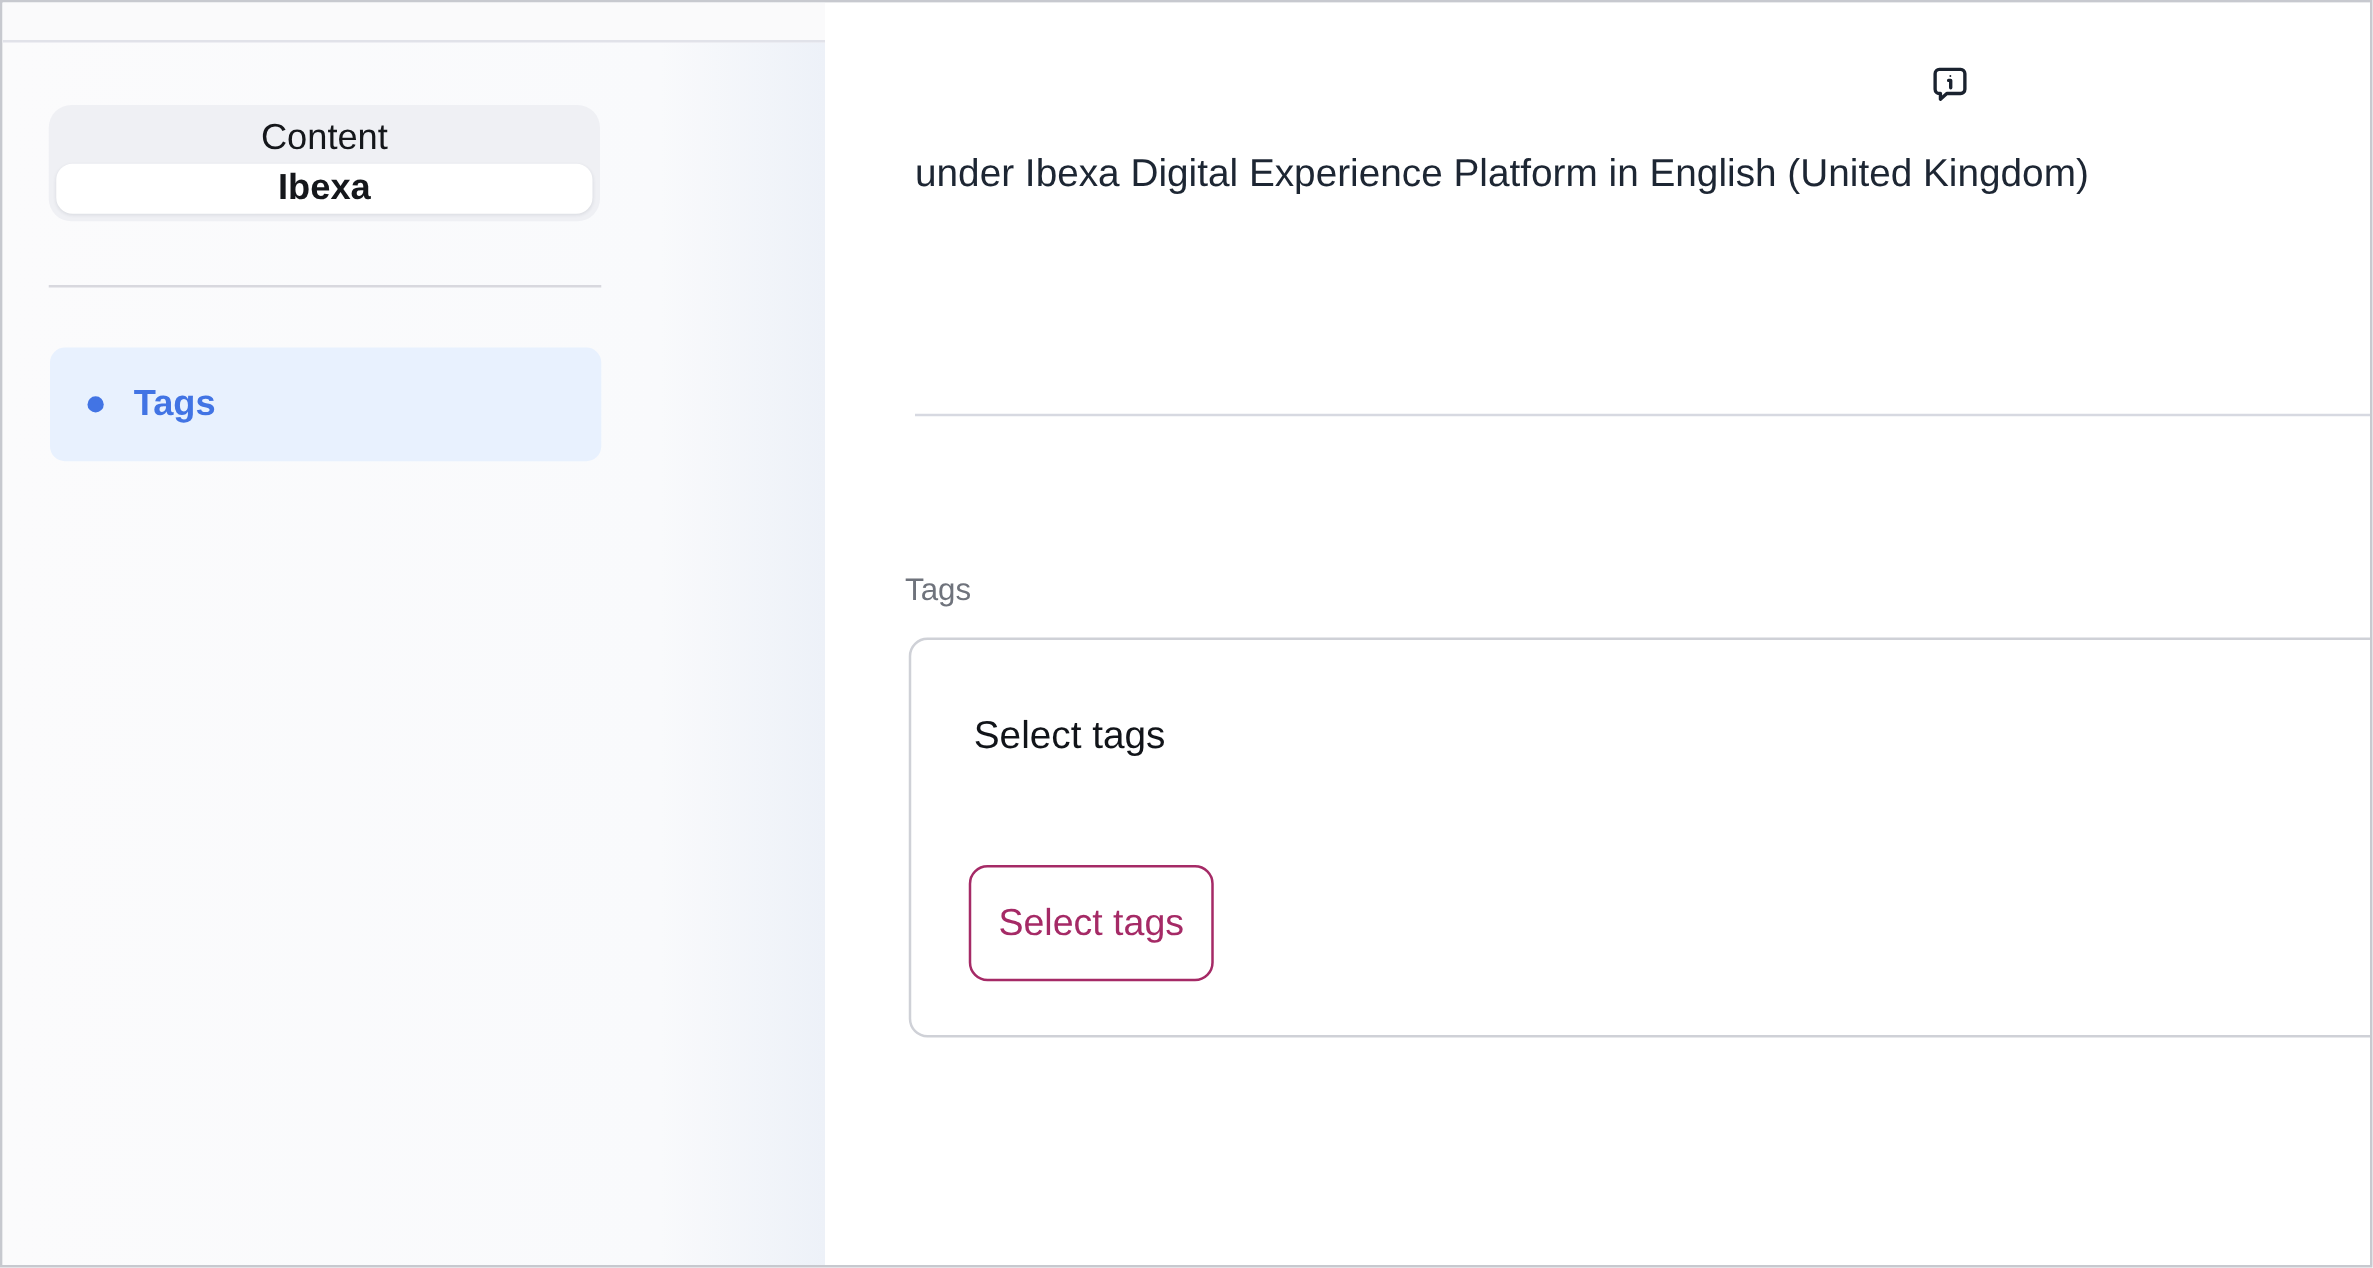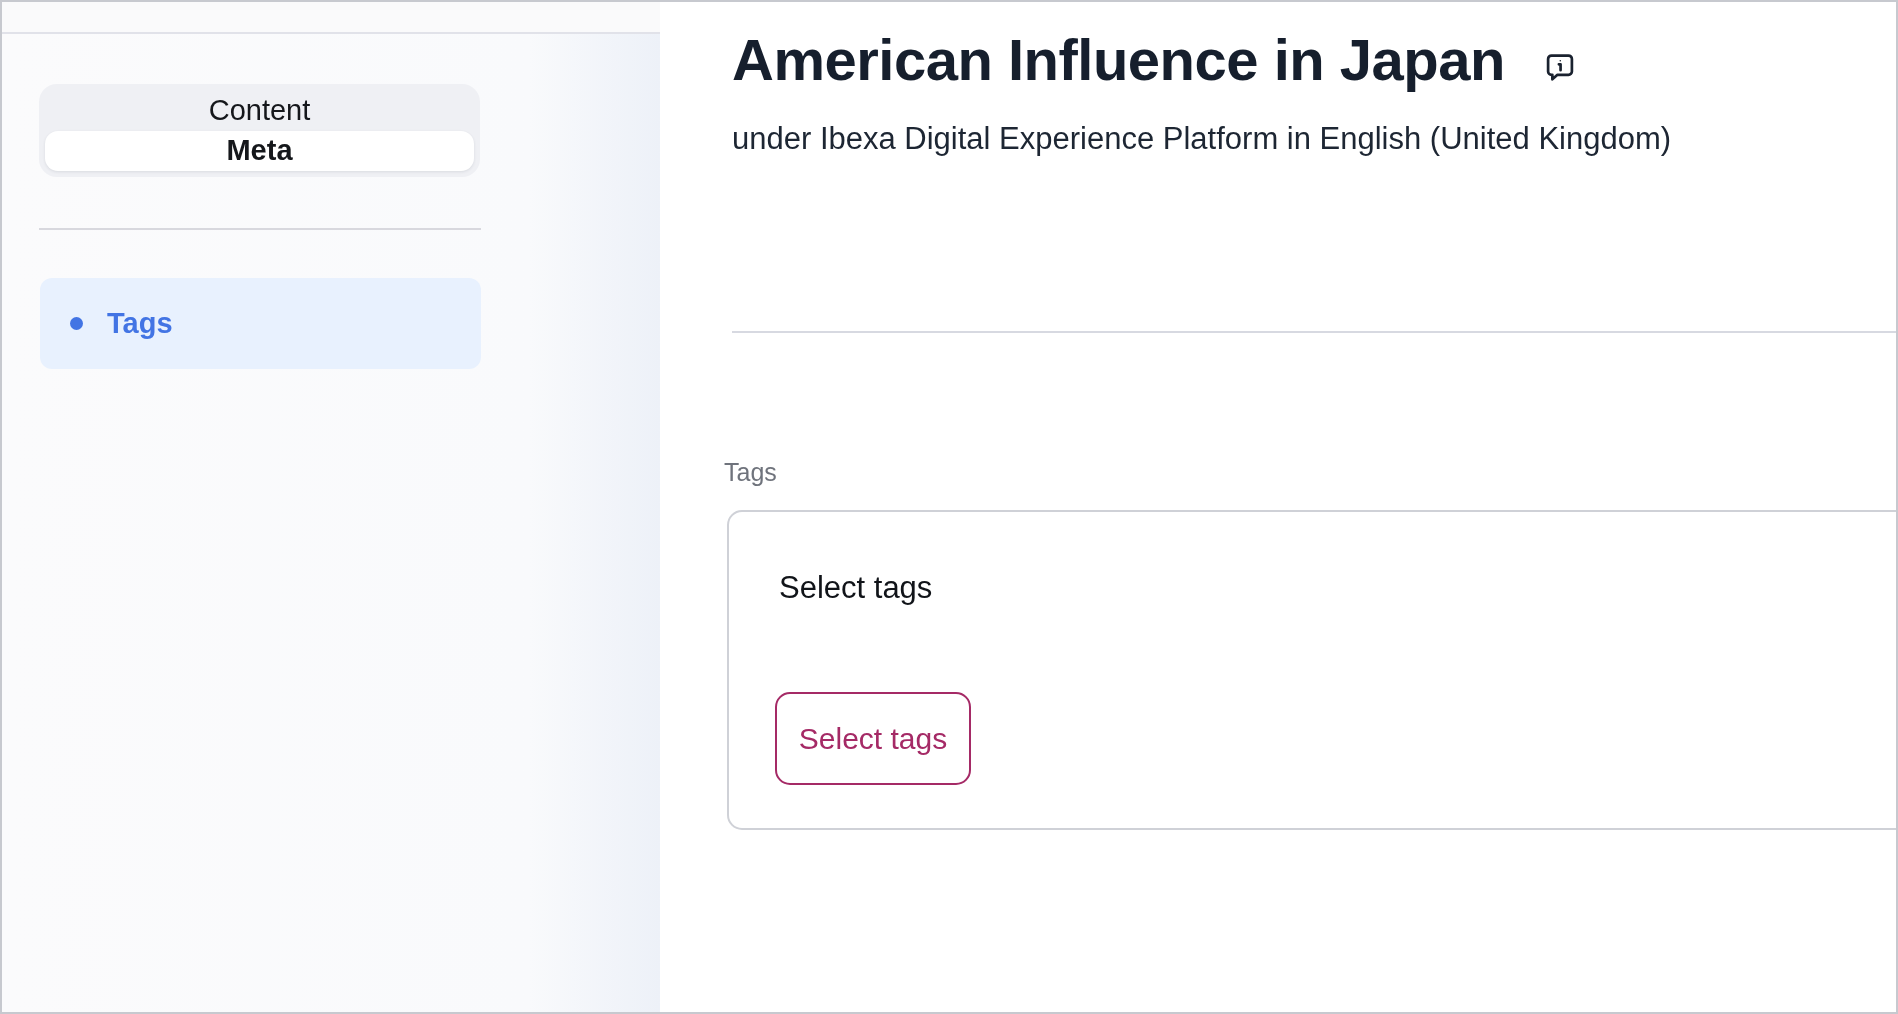--- a/index.html
+++ b/index.html
@@ -92,34 +92,33 @@
   }
 </style>
 </head>
 <body>
 
 <div class="sidebar">
   <div class="sidebar-topstrip"></div>
 
   <div class="tab-switcher">
     <div class="tab">Content</div>
-    <div class="tab active">Meta</div>
+    <div class="tab active">Ibexa</div>
   </div>
 
   <div class="sidebar-divider"></div>
 
   <div class="sidebar-nav-item">
     <span class="nav-dot"></span>
     <span class="nav-label">Tags</span>
   </div>
 </div>
 
 <div class="main">
 
-  <h1 class="page-title">American Influence in Japan</h1>
 
   <span class="info-icon">
     <svg viewBox="0 0 24 24" width="34" height="36" fill="none" stroke="#1a222f" stroke-width="1.9" stroke-linejoin="round" stroke-linecap="round">
       <path d="M6 3.2 H18 A2.4 2.4 0 0 1 20.4 5.6 V14.4 A2.4 2.4 0 0 1 18 16.8 H10.2 L6.6 20 V16.8 H6 A2.4 2.4 0 0 1 3.6 14.4 V5.6 A2.4 2.4 0 0 1 6 3.2 Z"></path>
       <path d="M11.2 9.4 H12.4 V13.6"></path>
       <circle cx="12.2" cy="6.9" r="0.55" fill="#1a222f" stroke="none"></circle>
     </svg>
   </span>
 
   <div class="page-subtitle">under Ibexa Digital Experience Platform in English (United Kingdom)</div>

